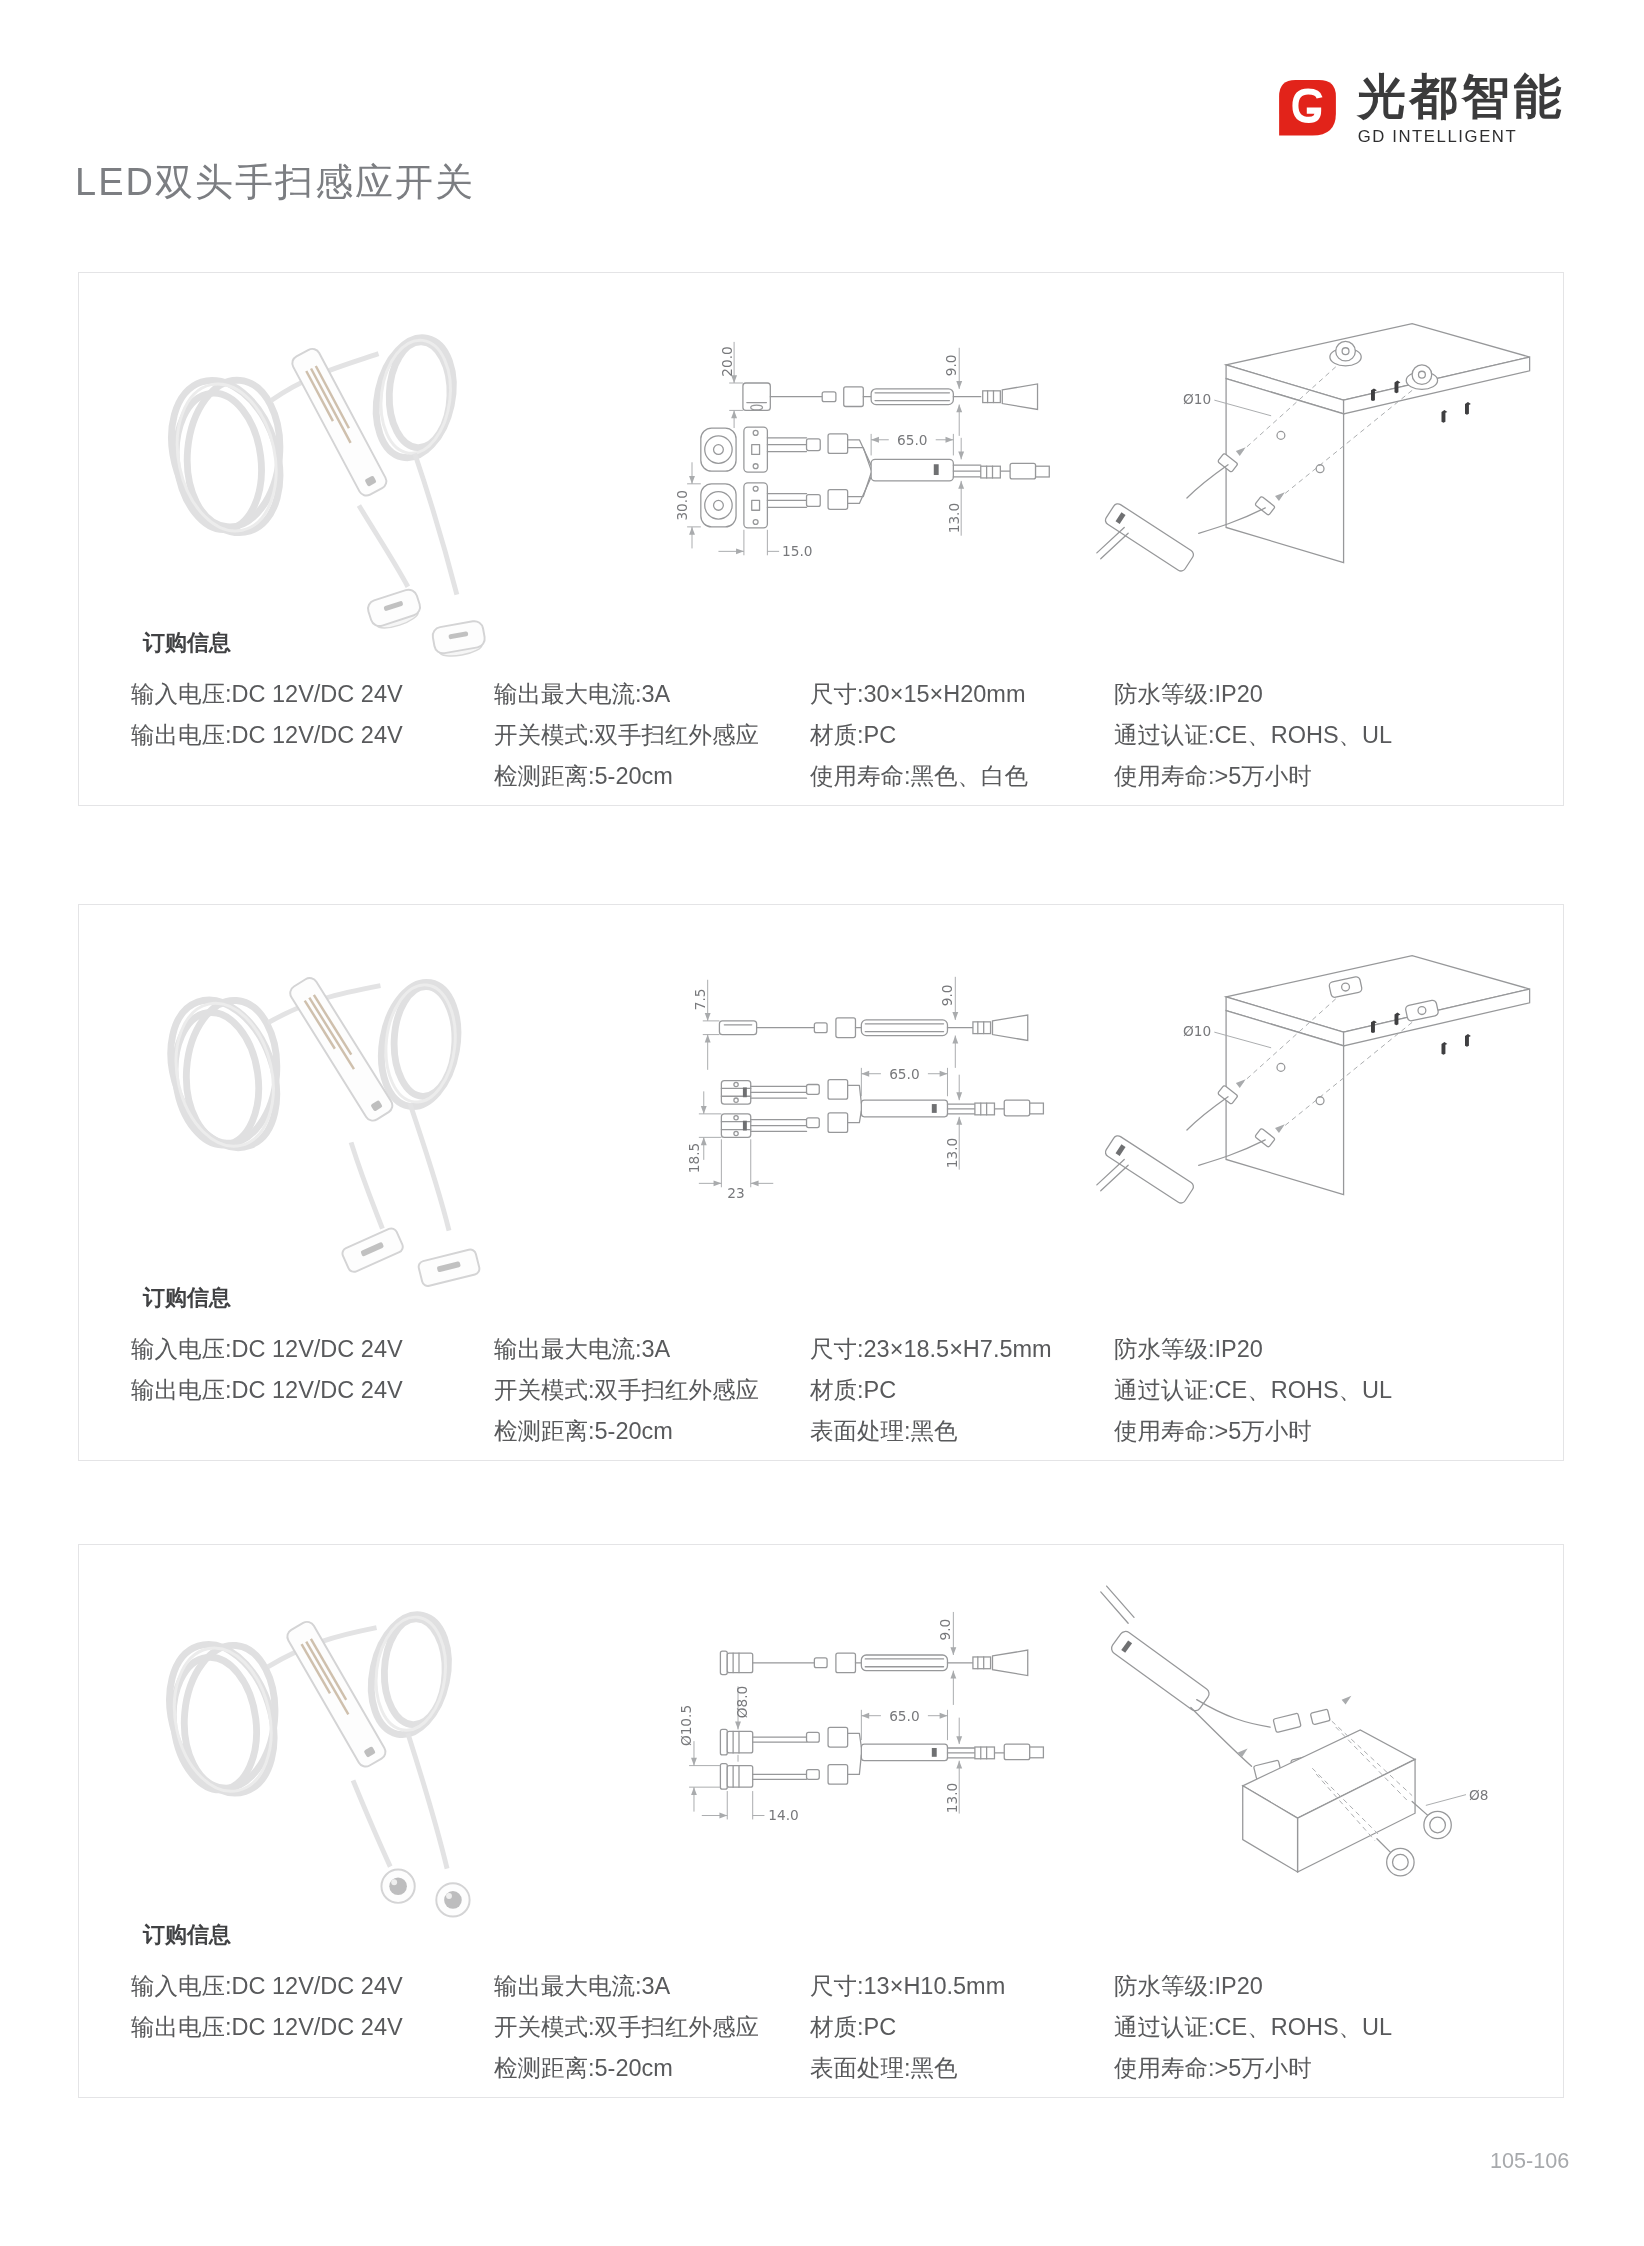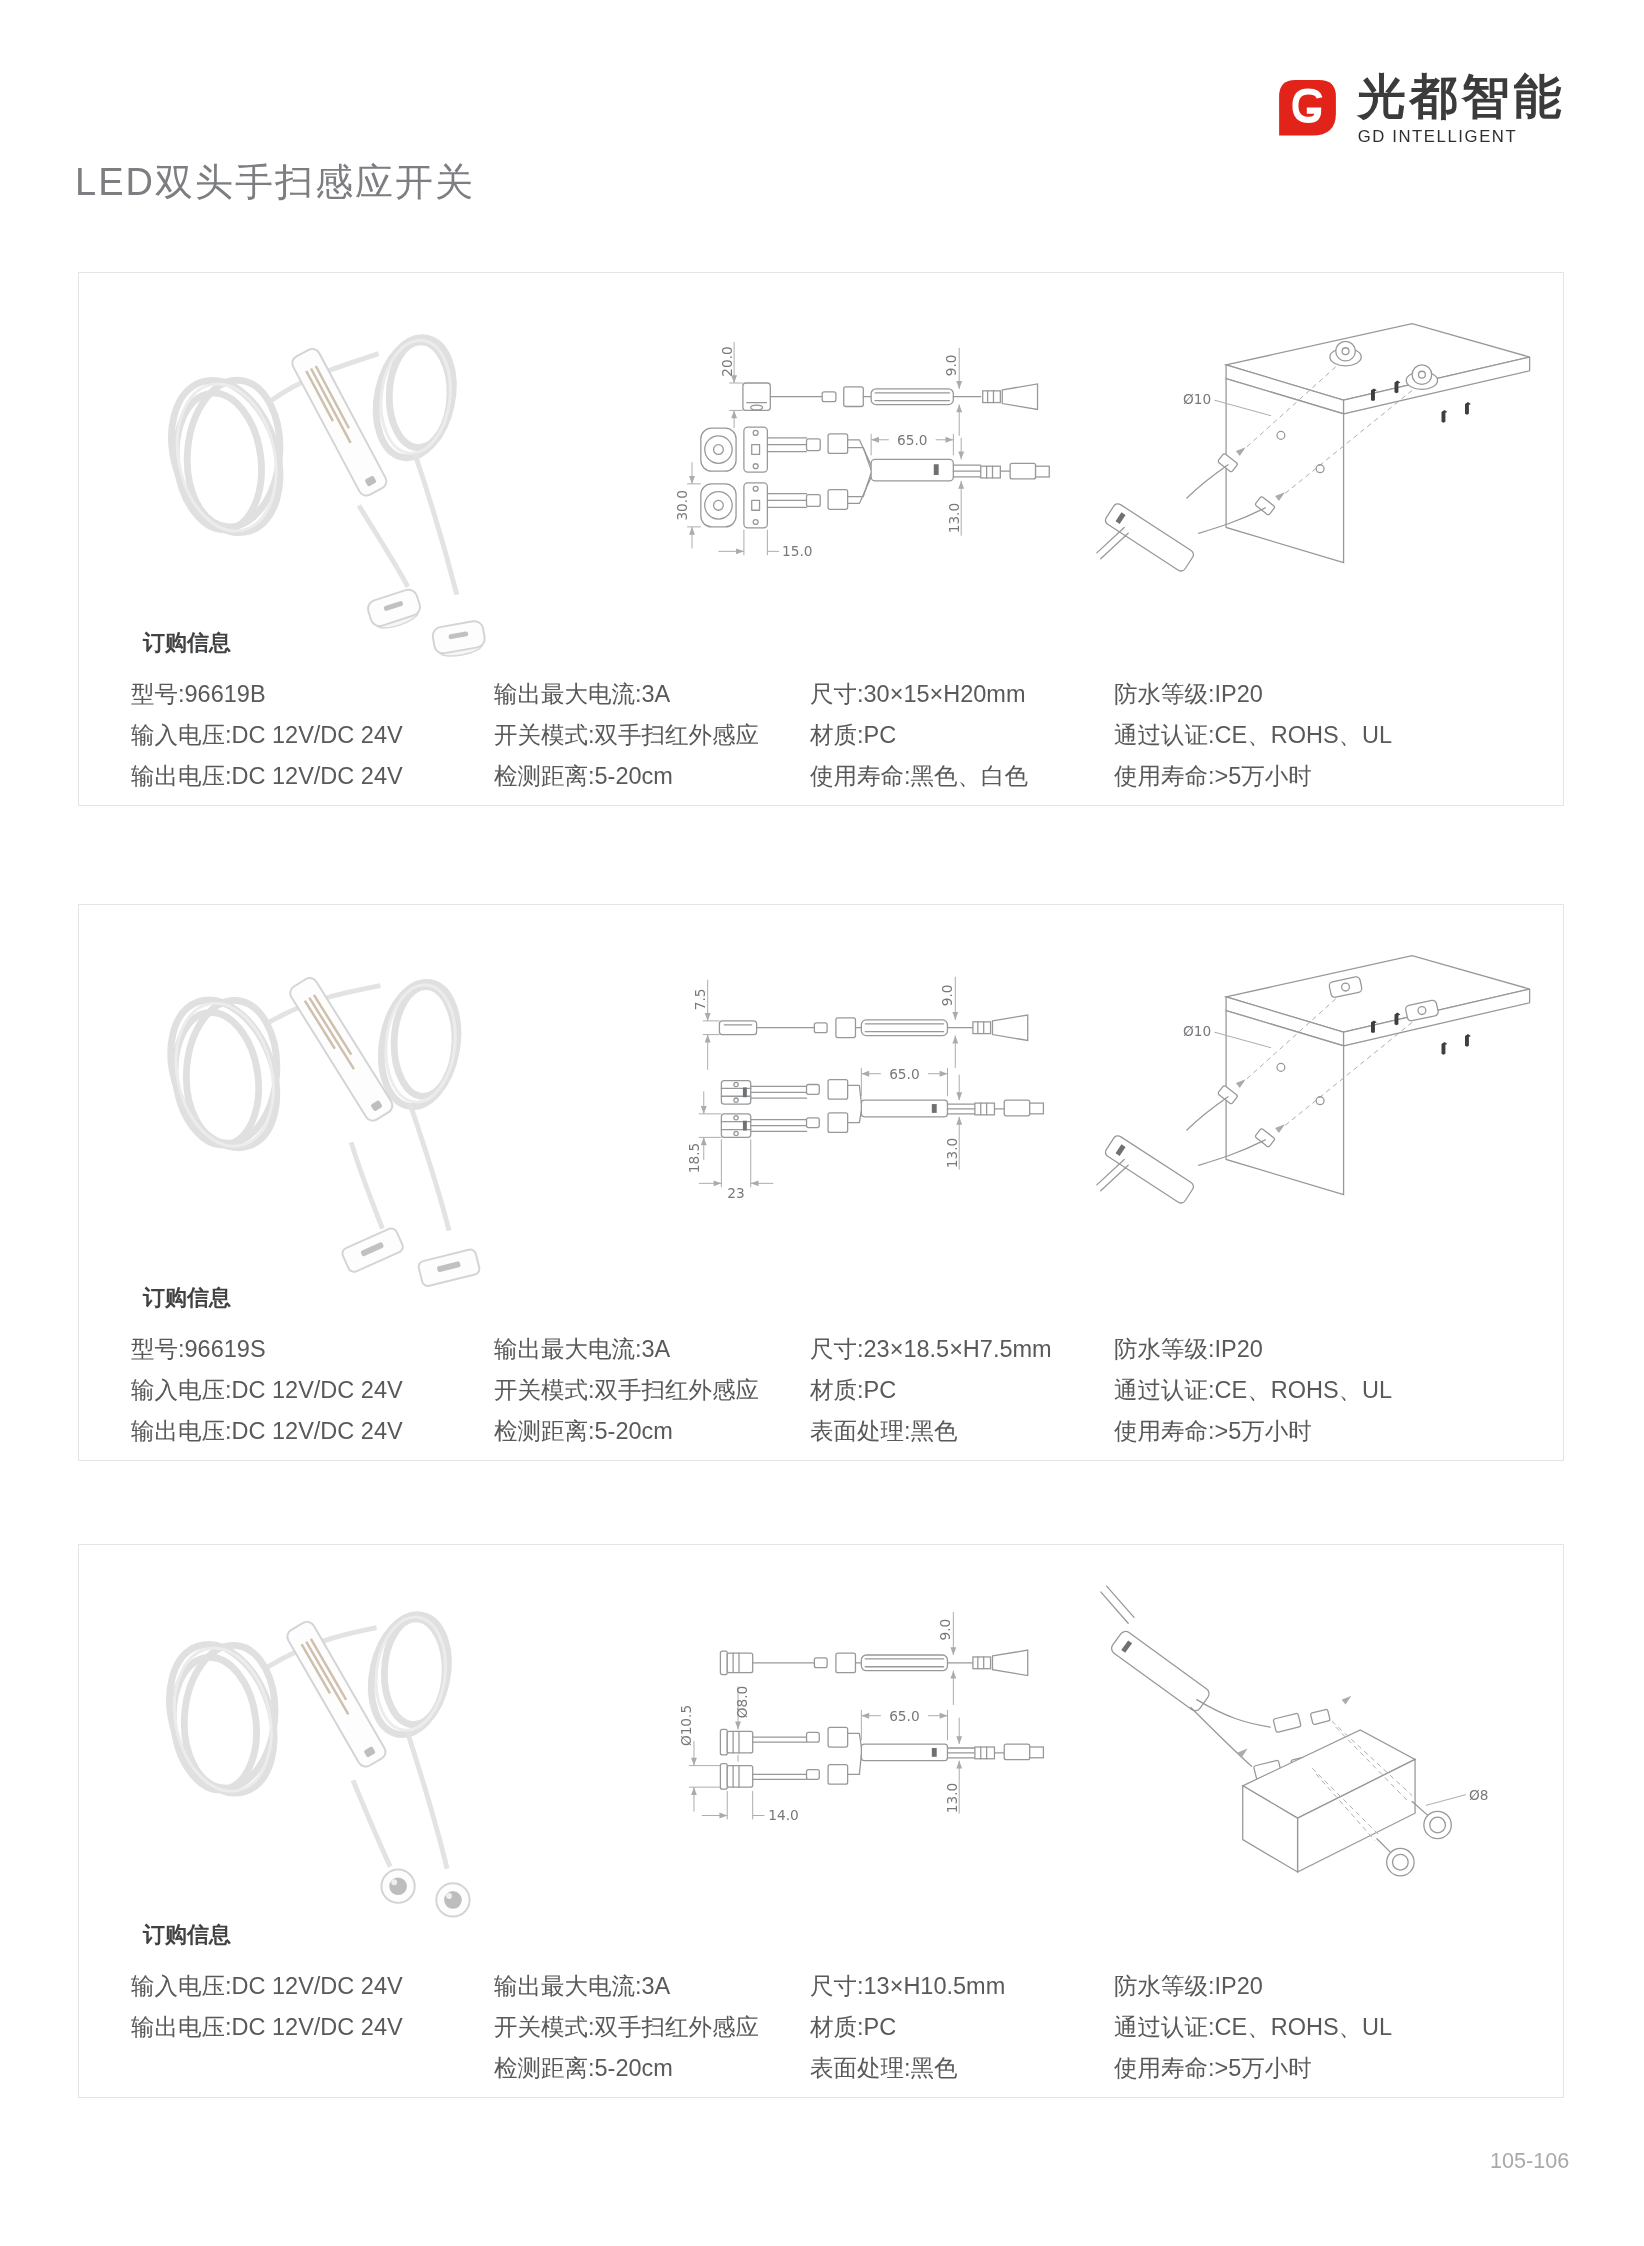--- a/index.html
+++ b/index.html
@@ -245,21 +245,20 @@
     </g>
     <line class="ln" x1="36" y1="226" x2="8" y2="252"></line>
     <line class="ln" x1="40" y1="232" x2="12" y2="258"></line>
     <text class="dt" x="96" y="100" font-size="17">Ø10</text>
     <line class="dm" x1="128" y1="96" x2="186" y2="112"></line>
   </svg>
 
   <h3 class="order-title">订购信息</h3>
   <div class="specs">
     <div>
-      <p>型号:96619B</p>
       <p>输入电压:DC 12V/DC 24V</p>
       <p>输出电压:DC 12V/DC 24V</p>
     </div>
     <div>
       <p>输出最大电流:3A</p>
       <p>开关模式:双手扫红外感应</p>
       <p>检测距离:5-20cm</p>
     </div>
     <div>
       <p>尺寸:30×15×H20mm</p>
@@ -445,21 +444,20 @@
     </g>
     <line class="ln" x1="36" y1="226" x2="8" y2="252"></line>
     <line class="ln" x1="40" y1="232" x2="12" y2="258"></line>
     <text class="dt" x="96" y="100" font-size="17">Ø10</text>
     <line class="dm" x1="128" y1="96" x2="186" y2="112"></line>
   </svg>
 
   <h3 class="order-title">订购信息</h3>
   <div class="specs">
     <div>
-      <p>型号:96619S</p>
       <p>输入电压:DC 12V/DC 24V</p>
       <p>输出电压:DC 12V/DC 24V</p>
     </div>
     <div>
       <p>输出最大电流:3A</p>
       <p>开关模式:双手扫红外感应</p>
       <p>检测距离:5-20cm</p>
     </div>
     <div>
       <p>尺寸:23×18.5×H7.5mm</p>

